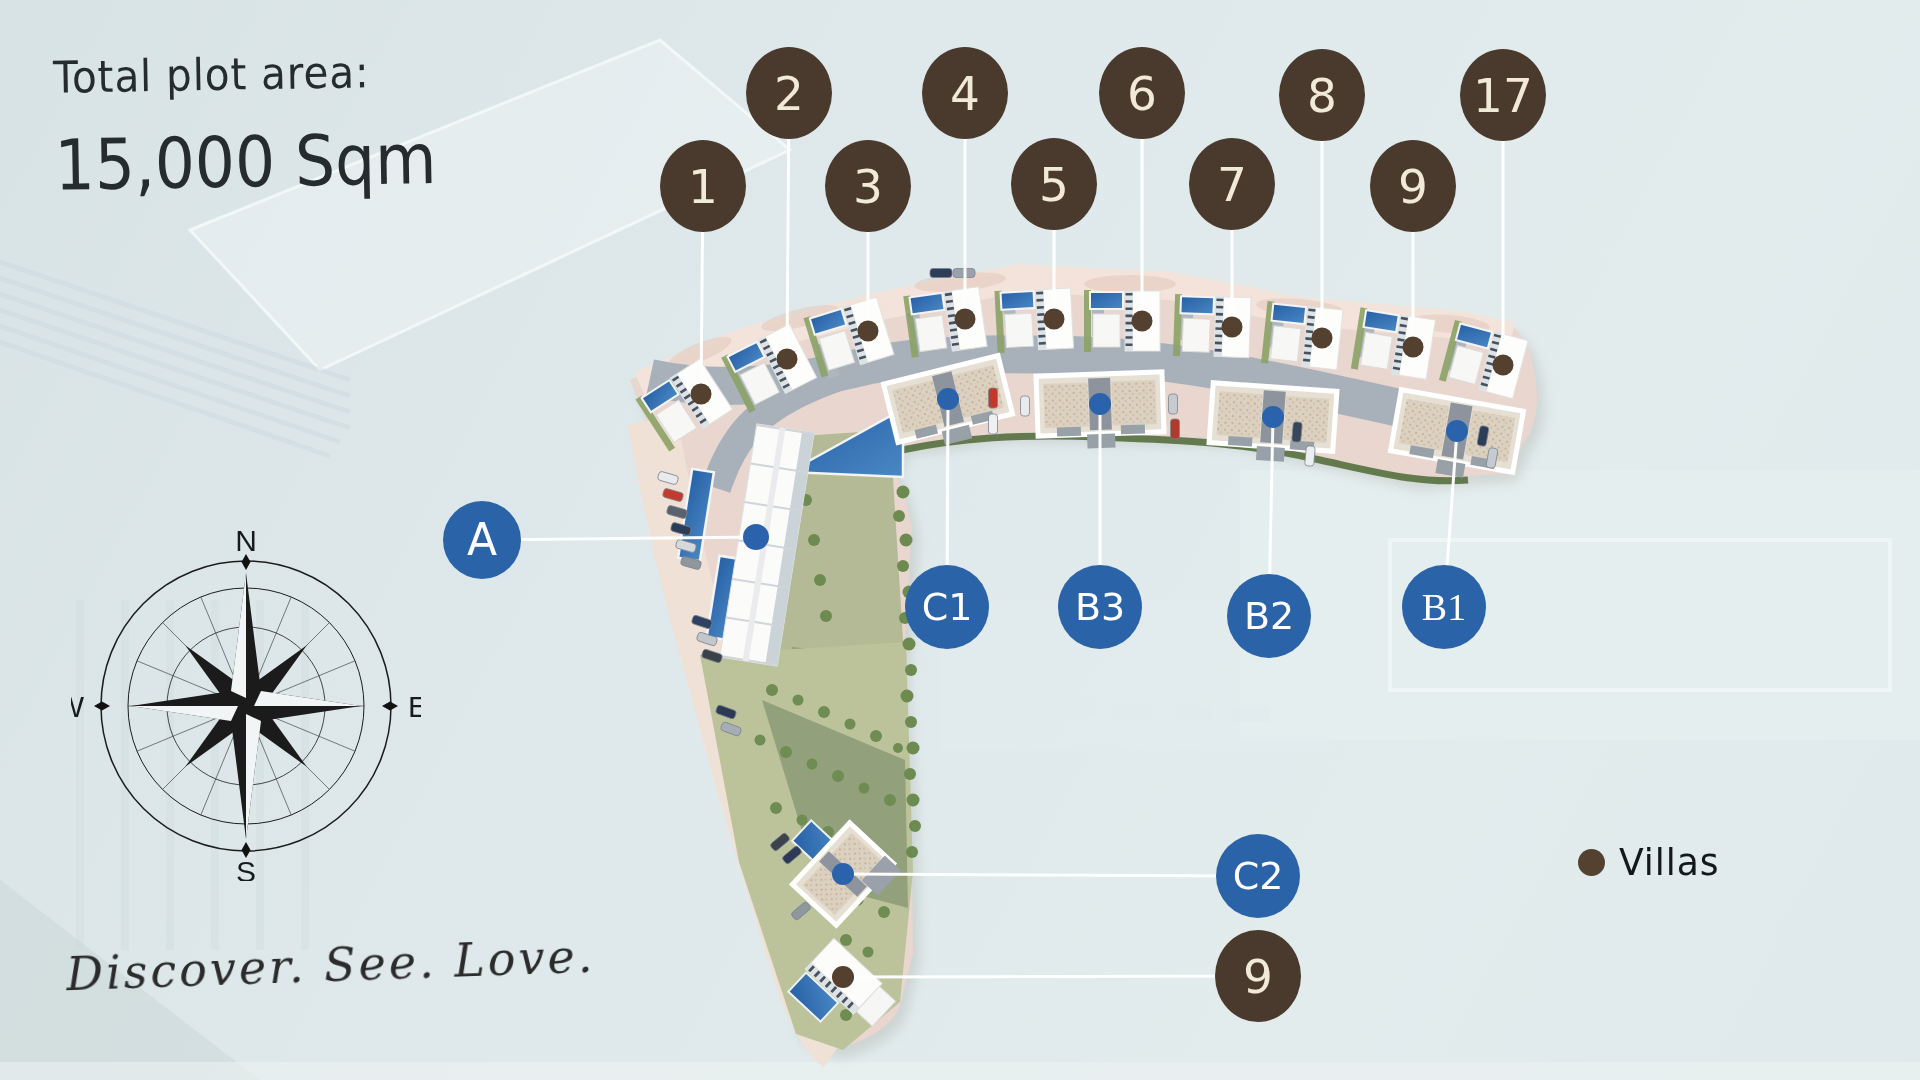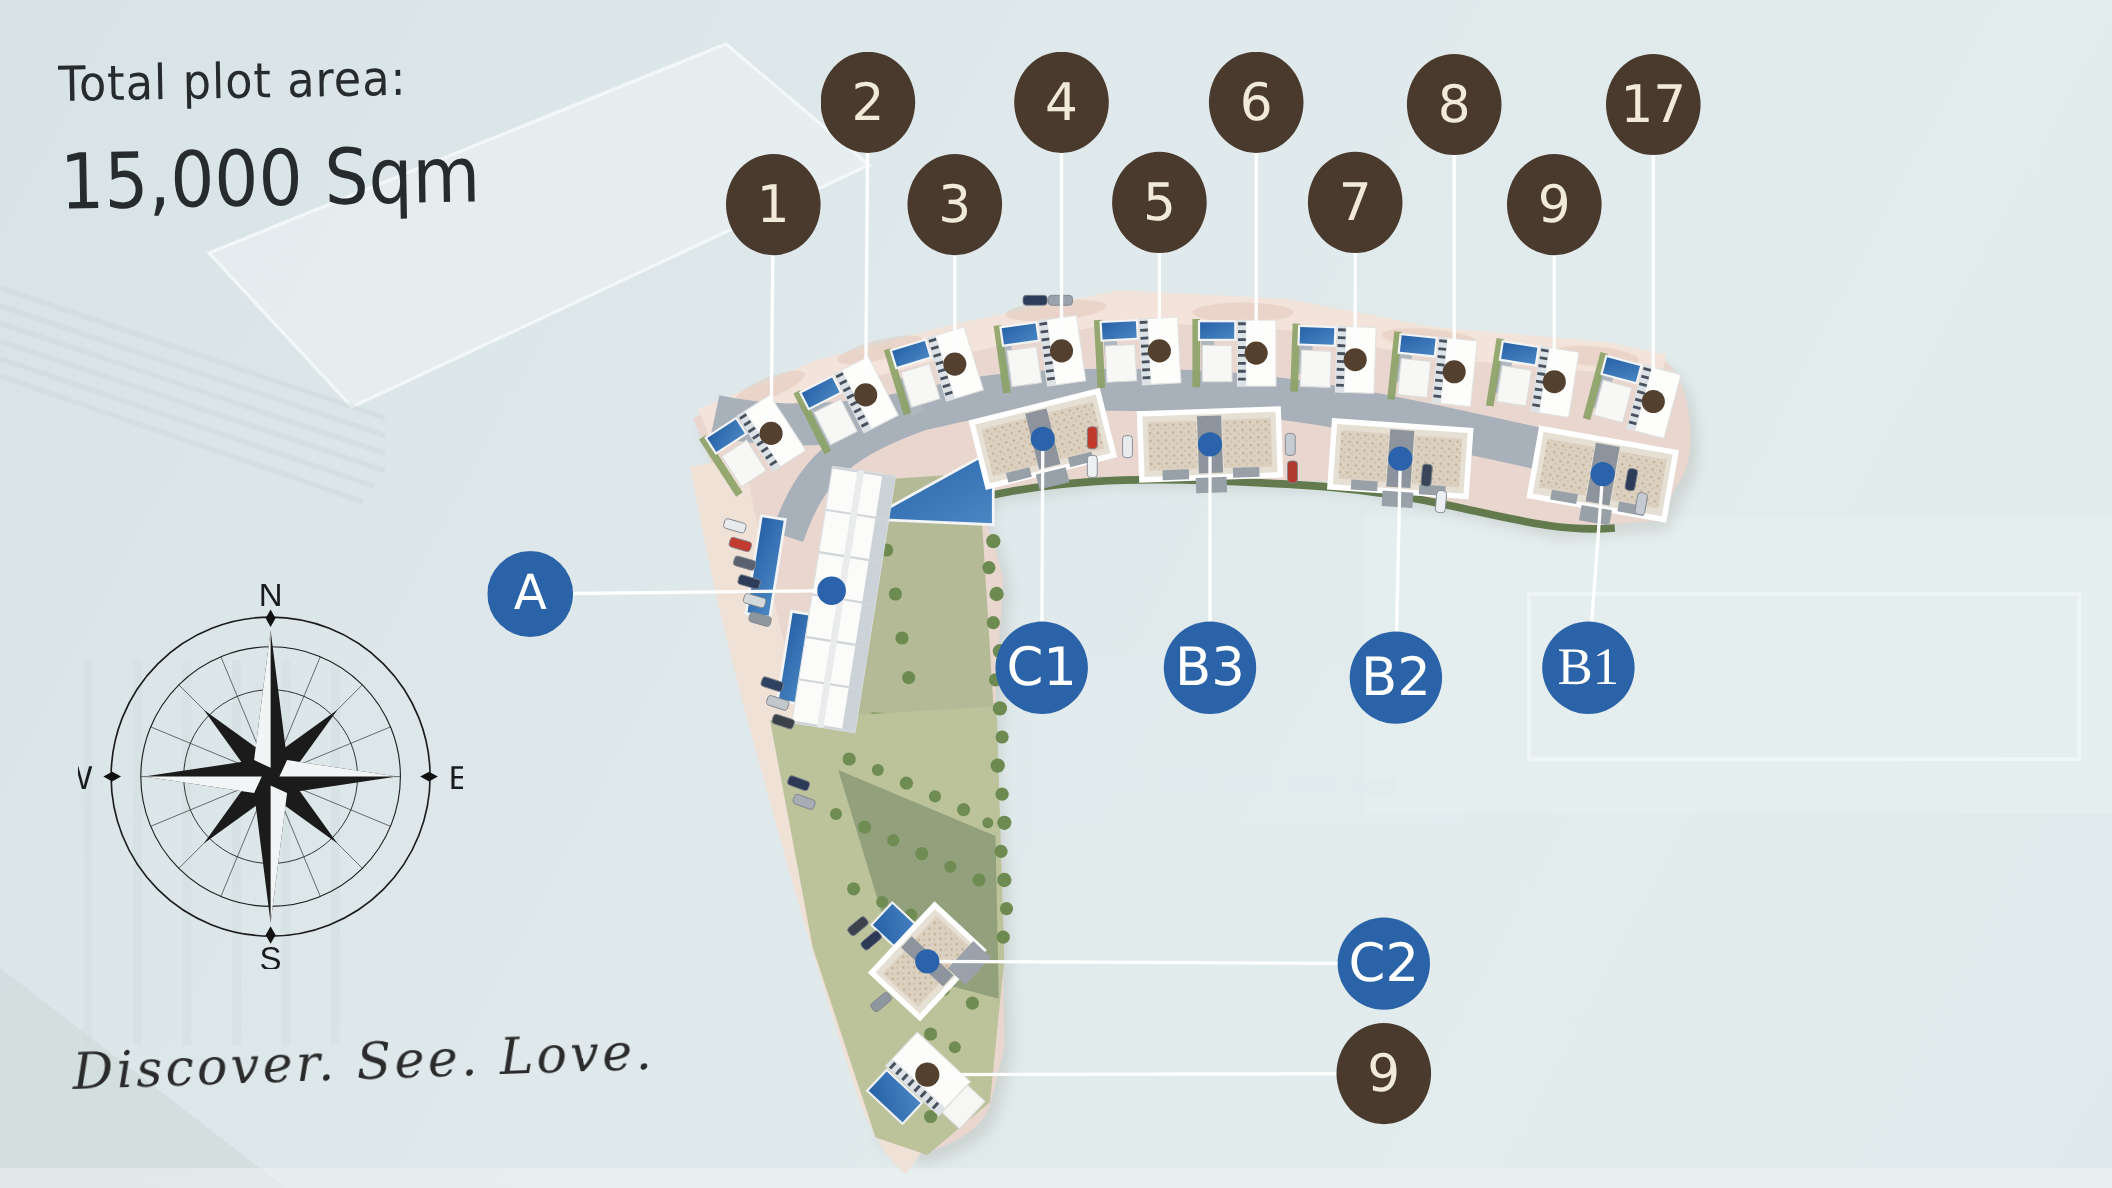--- a/index.html
+++ b/index.html
@@ -15,21 +15,21 @@
   
   .legend{position:absolute;left:1578px;top:840px;}
   .legend .row{display:flex;align-items:center;margin-bottom:44px;}
   .legend .dot{width:27px;height:27px;border-radius:50%;margin-right:14px;flex:0 0 auto;}
   .legend .dot.blue{background:#2e6bb0;}
   .legend .dot.brown{background:#55412f;}
   .legend .lbl{font-size:38px;color:#15181a;letter-spacing:1px;transform:scaleX(.95);transform-origin:left;}
   
   .marker{position:absolute;transform:translate(-50%,-50%);border-radius:50%;display:flex;align-items:center;justify-content:center;line-height:1;}
   .marker.villa{width:86px;height:92px;background:#4a3a2e;color:#f2ead8;font-size:47px;}
-  .marker.apt{width:84px;height:84px;background:#2b63a8;color:#ffffff;font-size:48px;}
+  .marker.apt{width:84px;height:84px;background:#2b63a8;color:#ffffff;font-size:38px;}
   .marker.apt.single{width:78px;height:78px;font-size:44px;}
   .compass-svg{position:absolute;left:71px;top:531px;}
   .compass-svg text{font-family:"Liberation Sans","DejaVu Sans",sans-serif;font-size:30px;fill:#181b1d;}
 </style>
 </head>
 <body>
 
 <div class="canvas">
 
   <svg class="layer" viewBox="0 0 1920 1080">
@@ -477,20 +477,24 @@
   </svg>
 
   <div class="title">
     <div class="l1">Total plot area:</div>
     <div class="l2">15,000 Sqm</div>
   </div>
 
   <div class="tagline">Discover. See. Love.</div>
 
   <div class="legend">
+    <div class="row">
+      <span class="dot brown"></span>
+      <span class="lbl">Villas</span>
+    </div>
   </div>
 
   <div class="marker villa" style="left:703px;top:186px;">1</div>
   <div class="marker villa" style="left:789px;top:93px;">2</div>
   <div class="marker villa" style="left:868px;top:186px;">3</div>
   <div class="marker villa" style="left:965px;top:93px;">4</div>
   <div class="marker villa" style="left:1054px;top:184px;">5</div>
   <div class="marker villa" style="left:1142px;top:93px;">6</div>
   <div class="marker villa" style="left:1232px;top:184px;">7</div>
   <div class="marker villa" style="left:1322px;top:95px;">8</div>

